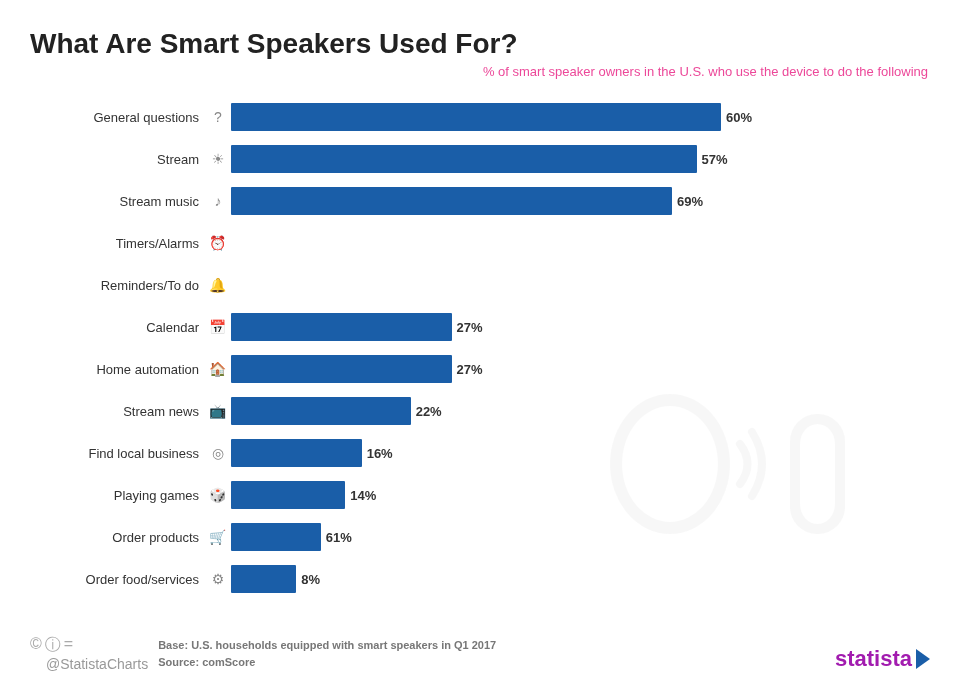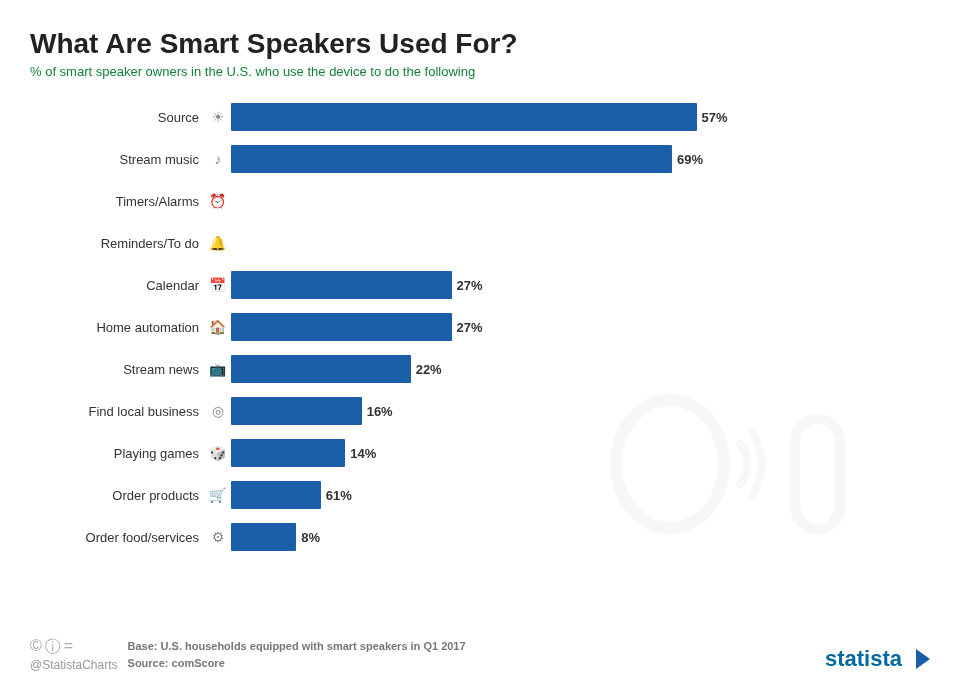--- a/index.html
+++ b/index.html
@@ -18,22 +18,23 @@
       border-radius: 25px;
     }
     .title {
       font-size: 28px;
       font-weight: bold;
       color: #222;
       margin-bottom: 4px;
     }
     .subtitle {
       font-size: 13px;
-      color: #15803d;
+      color: #ec4899;
       margin-bottom: 18px;
+      text-align: right;
     }
     .chart-area {
       display: flex;
       flex-direction: column;
       gap: 0px;
       position: relative;
     }
     .bar-row {
       display: flex;
       align-items: center;
@@ -103,24 +104,24 @@
       color: #aaa;
     }
     .footer-text {
       font-size: 11px;
       color: #777;
     }
     .footer-text div { line-height: 1.5; font-weight: bold; }
     .statista-brand {
       font-size: 22px;
       font-weight: bold;
-      color: #0369a1;
-      display: flex;
-      align-items: center;
-      gap: 14px;
+      color: #a21caf;
+      display: flex;
+      align-items: center;
+      gap: 4px;
     }
     .statista-brand .brand-arrow {
       width: 0;
       height: 0;
       border-top: 10px solid transparent;
       border-bottom: 10px solid transparent;
       border-left: 14px solid #1a5ea8;
     }
   </style>
 </head>
@@ -140,21 +141,29 @@
       <path d="M150 80 Q165 100 150 120" stroke="#999" stroke-width="8" fill="none" stroke-linecap="round"></path>
       <path d="M162 68 Q182 100 162 132" stroke="#999" stroke-width="8" fill="none" stroke-linecap="round"></path>
 
       <rect x="200" y="50" width="55" height="120" rx="27" fill="#999"></rect>
       <rect x="210" y="60" width="35" height="100" rx="20" fill="#fff"></rect>
     </svg>
   </div>
 
   <div class="chart-area" id="bar-chart">
       <div class="bar-row">
-        <div class="bar-label">Source</div>
+        <div class="bar-label">General questions</div>
+        <div class="bar-icon">?</div>
+        <div class="bar-track">
+          <div class="bar-fill" style="width: 490px;"></div>
+          <div class="bar-value">60%</div>
+        </div>
+      </div>
+      <div class="bar-row">
+        <div class="bar-label">Stream</div>
         <div class="bar-icon">☀</div>
         <div class="bar-track">
           <div class="bar-fill" style="width: 465.5px;"></div>
           <div class="bar-value">57%</div>
         </div>
       </div>
       <div class="bar-row">
         <div class="bar-label">Stream music</div>
         <div class="bar-icon">♪</div>
         <div class="bar-track">
@@ -229,21 +238,21 @@
     </div>
 
   <div class="footer">
     <div class="footer-left">
       <div>
         <div class="cc-icons">
           <span>©</span>
           <span>ⓘ</span>
           <span>=</span>
         </div>
-        <div style="font-size:12px;color:#999;">@StatistaCharts</div>
+        <div style="font-size:14px;color:#999;margin-left:16px;">@StatistaCharts</div>
       </div>
       <div class="footer-text">
         <div>Base: U.S. households equipped with smart speakers in Q1 2017</div>
         <div>Source: comScore</div>
       </div>
     </div>
     <div class="statista-brand">
       <span>statista</span>
       <div class="brand-arrow"></div>
     </div>

